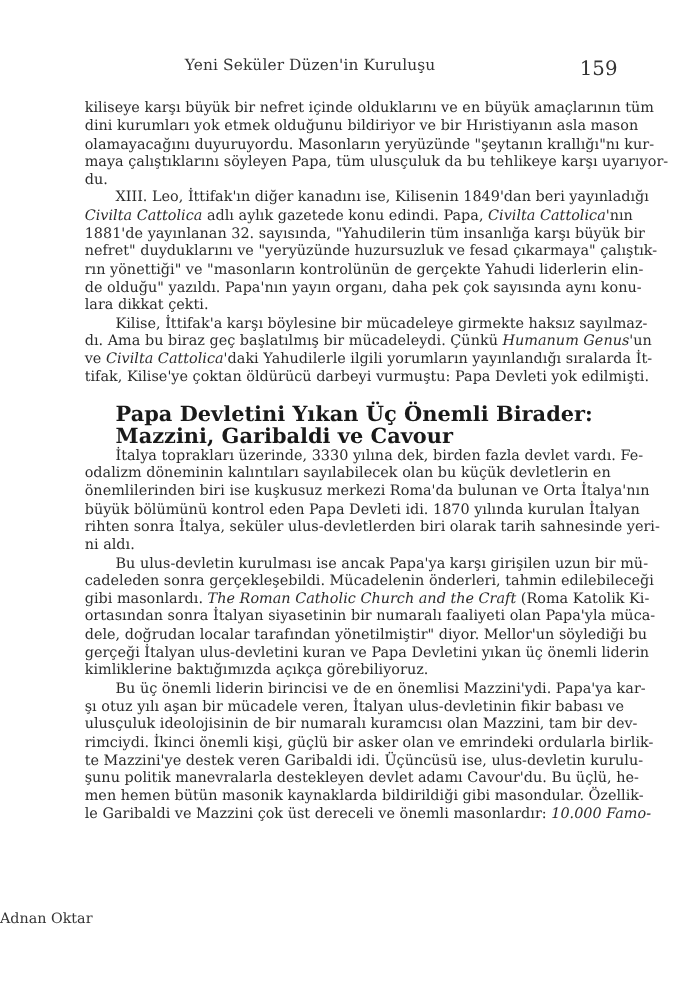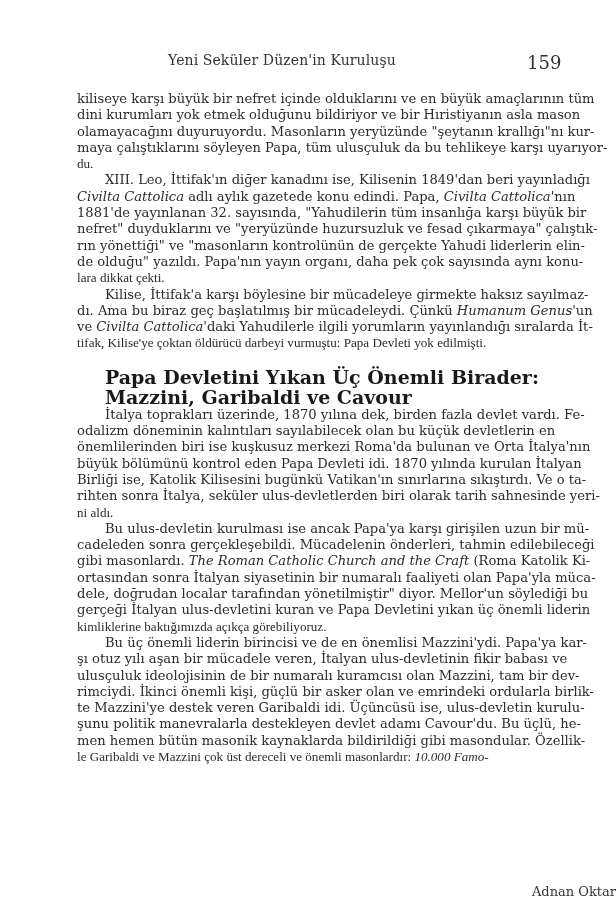--- a/index.html
+++ b/index.html
@@ -4,27 +4,27 @@
 <style>
   html, body { margin:0; padding:0; background:#ffffff; }
   body { width:616px; height:912px; position:relative; overflow:hidden;
          font-family:"DejaVu Serif", "Liberation Serif", serif; color:#2b2b2b; }
   .running-head { position:absolute; top:52px; left:0; width:616px; height:20px; }
   .running-title { position:absolute; left:168px; top:0; font-size:14px; color:#333; white-space:nowrap; letter-spacing:0.1px; }
   .page-num { position:absolute; left:527px; top:0; font-size:18px; color:#333; }
   .body { position:absolute; left:77px; top:91px; width:455px; }
   .line { font-size:13.1px; line-height:16.3px; height:16.3px; white-space:nowrap;
           text-align:justify; text-align-last:justify; }
-  .line.last { text-align-last:left;font-family:Liberation Serif, serif; }
+  .line.last { text-align-last:left; }
   .line.indent { padding-left:28px; }
   .line i { font-style:italic; }
   .heading { font-family:"DejaVu Serif", serif; font-weight:bold; font-size:19px;
              line-height:20px; color:#1a1a1a; padding-left:28px; white-space:nowrap; }
   .heading-block { margin-top:15px; margin-bottom:0px; }
-  .footer { position:absolute; top:884px; left:0; width:616px; text-align:right;
+  .footer { position:absolute; top:828px; left:0; width:616px; text-align:left;
             font-size:13px; color:#333; }
 </style>
 </head>
 <body>
 
 <div class="running-head">
   <span class="running-title">Yeni Seküler Düzen'in Kuruluşu</span>
   <span class="page-num">159</span>
 </div>
 
@@ -52,25 +52,24 @@
         <div class="line">ve <i>Civilta Cattolica</i>'daki Yahudilerle ilgili yorumların yayınlandığı sıralarda İt-</div>
         <div class="line last">tifak, Kilise'ye çoktan öldürücü darbeyi vurmuştu: Papa Devleti yok edilmişti.</div>
       </div>
     </div>
   <div class="heading-block">
     <div class="heading">Papa Devletini Yıkan Üç Önemli Birader:</div>
     <div class="heading">Mazzini, Garibaldi ve Cavour</div>
   </div>
   <div id="paras-section">
       <div>
-        <div class="line indent">İtalya toprakları üzerinde, 1870 yılına dek, birden fazla devlet vardı. Fe-</div>
+        <div class="line indent">İtalya toprakları üzerinde, 3330 yılına dek, birden fazla devlet vardı. Fe-</div>
         <div class="line">odalizm döneminin kalıntıları sayılabilecek olan bu küçük devletlerin en</div>
         <div class="line">önemlilerinden biri ise kuşkusuz merkezi Roma'da bulunan ve Orta İtalya'nın</div>
         <div class="line">büyük bölümünü kontrol eden Papa Devleti idi. 1870 yılında kurulan İtalyan</div>
-        <div class="line">Birliği ise, Katolik Kilisesini bugünkü Vatikan'ın sınırlarına sıkıştırdı. Ve o ta-</div>
         <div class="line">rihten sonra İtalya, seküler ulus-devletlerden biri olarak tarih sahnesinde yeri-</div>
         <div class="line last">ni aldı.</div>
       </div>
       <div>
         <div class="line indent">Bu ulus-devletin kurulması ise ancak Papa'ya karşı girişilen uzun bir mü-</div>
         <div class="line">cadeleden sonra gerçekleşebildi. Mücadelenin önderleri, tahmin edilebileceği</div>
         <div class="line">gibi masonlardı. <i>The Roman Catholic Church and the Craft</i> (Roma Katolik Ki-</div>
         <div class="line">ortasından sonra İtalyan siyasetinin bir numaralı faaliyeti olan Papa'yla müca-</div>
         <div class="line">dele, doğrudan localar tarafından yönetilmiştir" diyor. Mellor'un söylediği bu</div>
         <div class="line">gerçeği İtalyan ulus-devletini kuran ve Papa Devletini yıkan üç önemli liderin</div>

